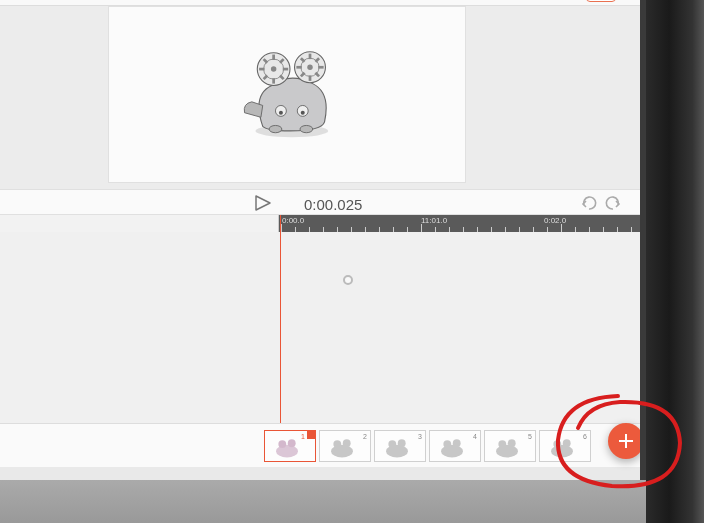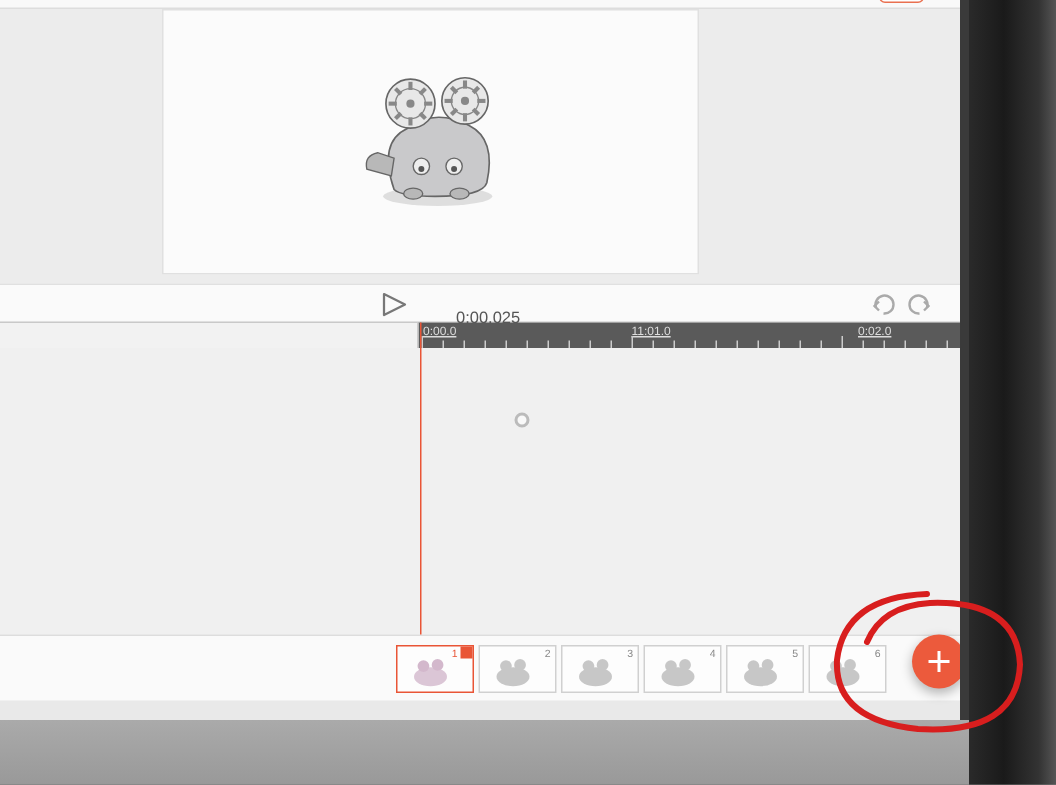--- a/index.html
+++ b/index.html
@@ -73,22 +73,22 @@
     border-bottom: 1px solid #e0e0e0;
   }
   .play-btn {
     position: absolute;
     left: 253px; top: 4px;
     width: 20px; height: 18px;
     cursor: pointer;
   }
   .time-text {
     position: absolute;
-    left: 280px; top: 16px;
-    font-size: 11px;
+    left: 280px; top: 6px;
+    font-size: 15px;
     color: #555;
     padding-left: 24px;
   }
   .undo-btn, .redo-btn {
     position: absolute;
     top: 5px; width: 18px; height: 16px;
     cursor: pointer;
   }
   .undo-btn { right: 42px; }
   .redo-btn { right: 18px; }
@@ -105,21 +105,20 @@
     left: 0; top: 0;
     width: 279px; height: 100%;
     background: #f2f2f2;
     border-right: 1px solid #ccc;
   }
   .ruler-label {
     position: absolute;
     top: 1px;
     font-size: 8px;
     color: #ddd;
-    text-decoration: underline;
   }
   .tick { position: absolute; bottom: 0; width: 1px; height: 5px; background: #ccc; }
   .tick.major { height: 8px; }
 
   
   .timeline {
     position: absolute;
     top: 232px; left: 0;
     width: 100%; height: 191px;
     background: #f0f0f0;
@@ -286,21 +285,21 @@
       <svg class="redo-btn" viewBox="0 0 18 16">
         <path d="M14 10 A6 6 0 1 0 9 14" fill="none" stroke="#aaa" stroke-width="1.6"></path>
         <polyline points="12,6 15,9 12,12" fill="none" stroke="#aaa" stroke-width="1.6"></polyline>
       </svg>
     </div>
 
     <div class="ruler">
       <div class="ruler-whitehead"></div>
       <span class="ruler-label" style="left:282px">0:00.0</span>
       <span class="ruler-label" style="left:421px">11:01.0</span>
-      <span class="ruler-label" style="left:572px">0:02.0</span>
+      <span class="ruler-label" style="left:544px">0:02.0</span>
     <div class="tick major" style="left: 281px;"></div>
         <div class="tick" style="left: 295px;"></div>
         <div class="tick" style="left: 309px;"></div>
         <div class="tick" style="left: 323px;"></div>
         <div class="tick" style="left: 337px;"></div>
         <div class="tick" style="left: 351px;"></div>
         <div class="tick" style="left: 365px;"></div>
         <div class="tick" style="left: 379px;"></div>
         <div class="tick" style="left: 393px;"></div>
         <div class="tick" style="left: 407px;"></div>

